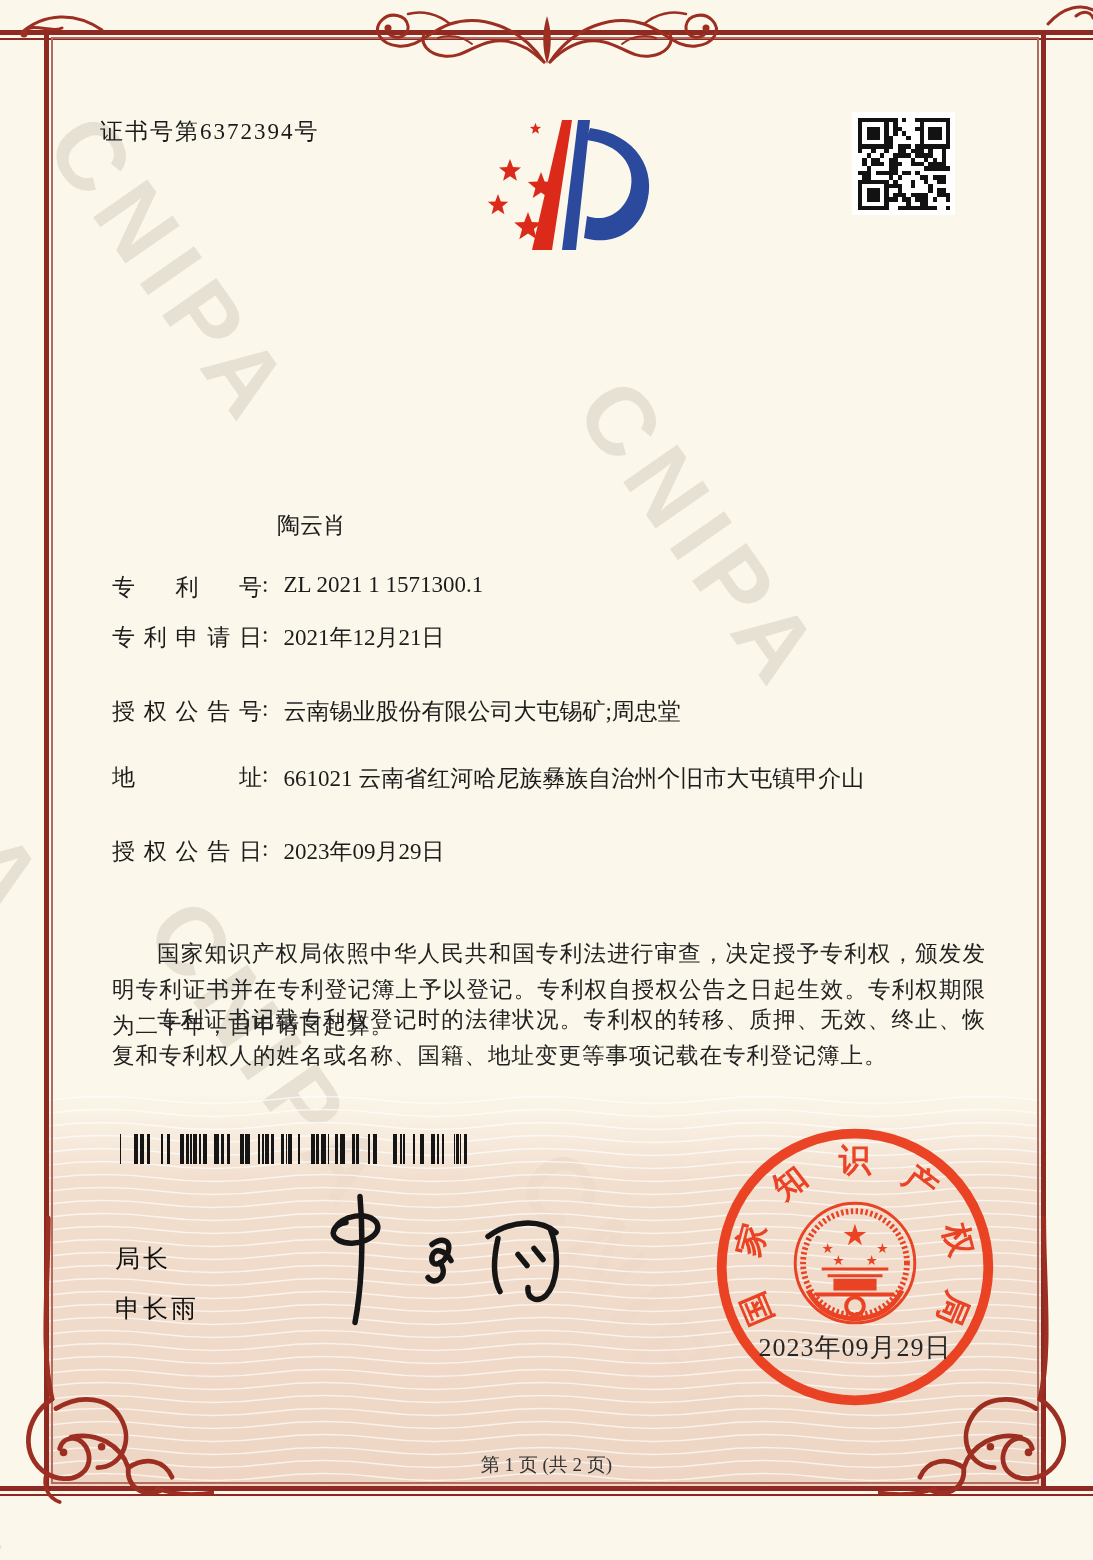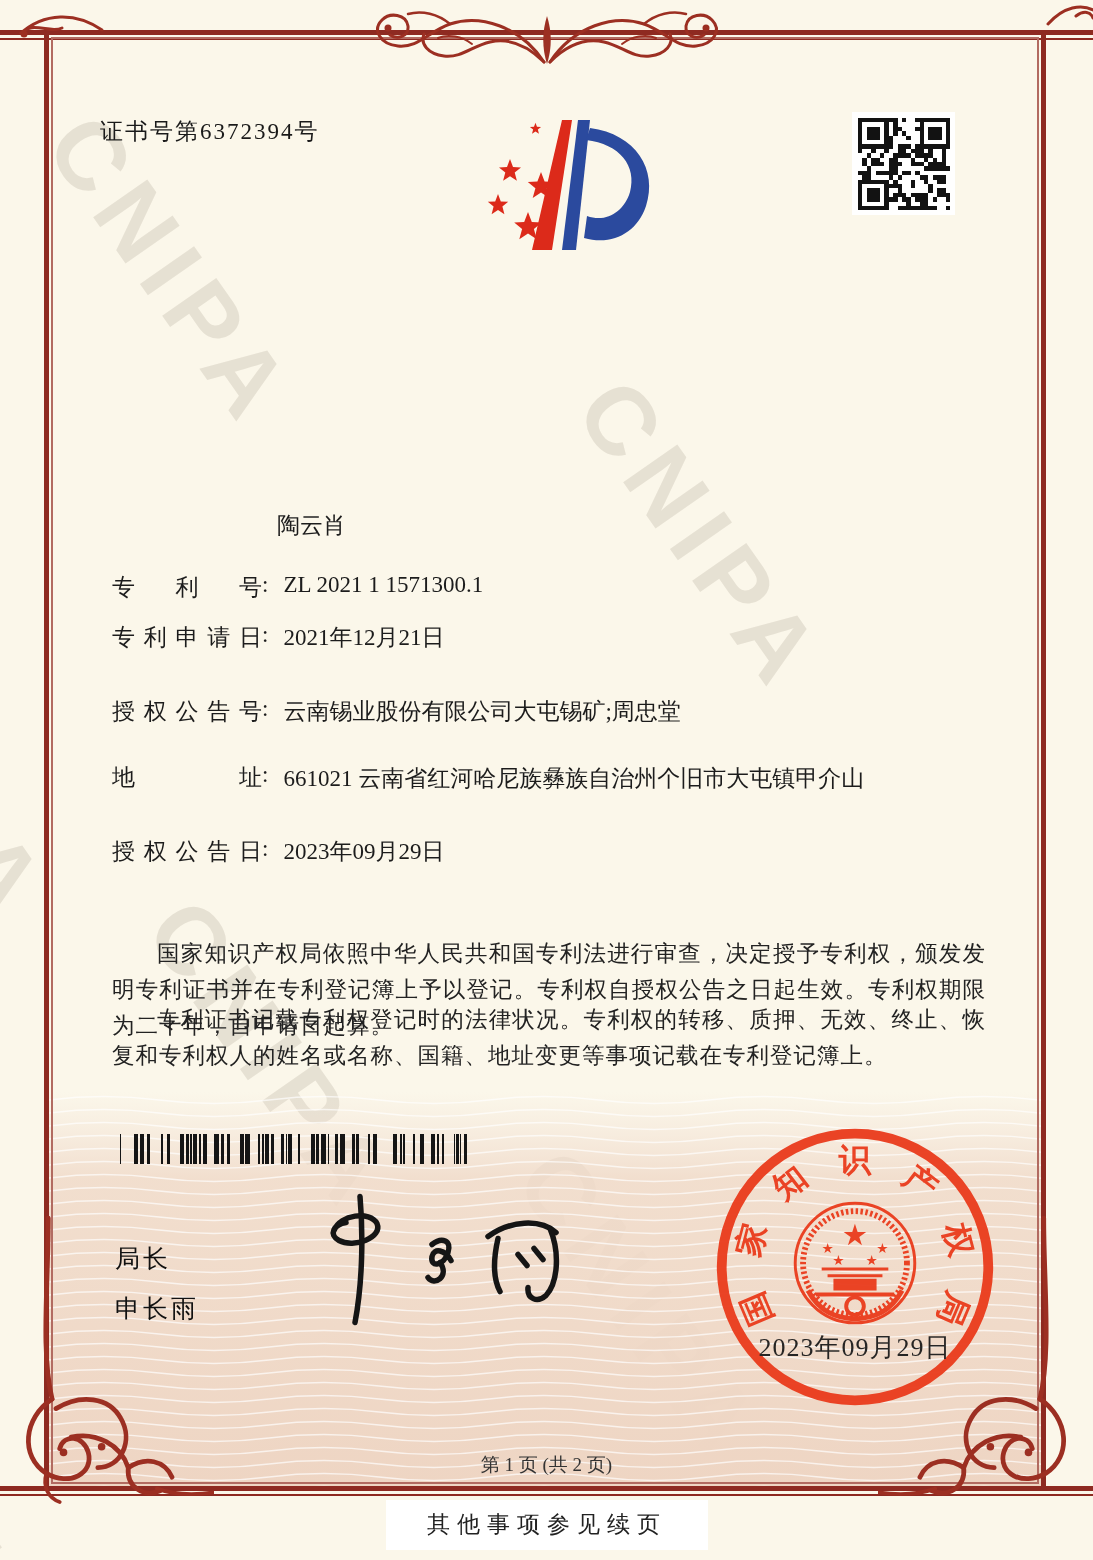--- a/index.html
+++ b/index.html
@@ -544,15 +544,14 @@
         <rect x="128" y="162" width="44" height="12" fill="var(--seal-red)" stroke="none"></rect>
         <path d="M110,178 h80" stroke-width="4"></path>
         <circle cx="150" cy="190" r="9" stroke-width="4"></circle>
         <path d="M102,174 C114,196 130,202 150,203 C170,202 186,196 198,174" stroke-width="5"></path>
       </g>
     </svg>
     <div class="seal-date">2023年09月29日</div>
   </div>
 
   <div class="page-info">第 1 页 (共 2 页)</div>
-  <div class="cont-strip">其他事项参见续页</div>
 
 </div>
 
 </body></html>

